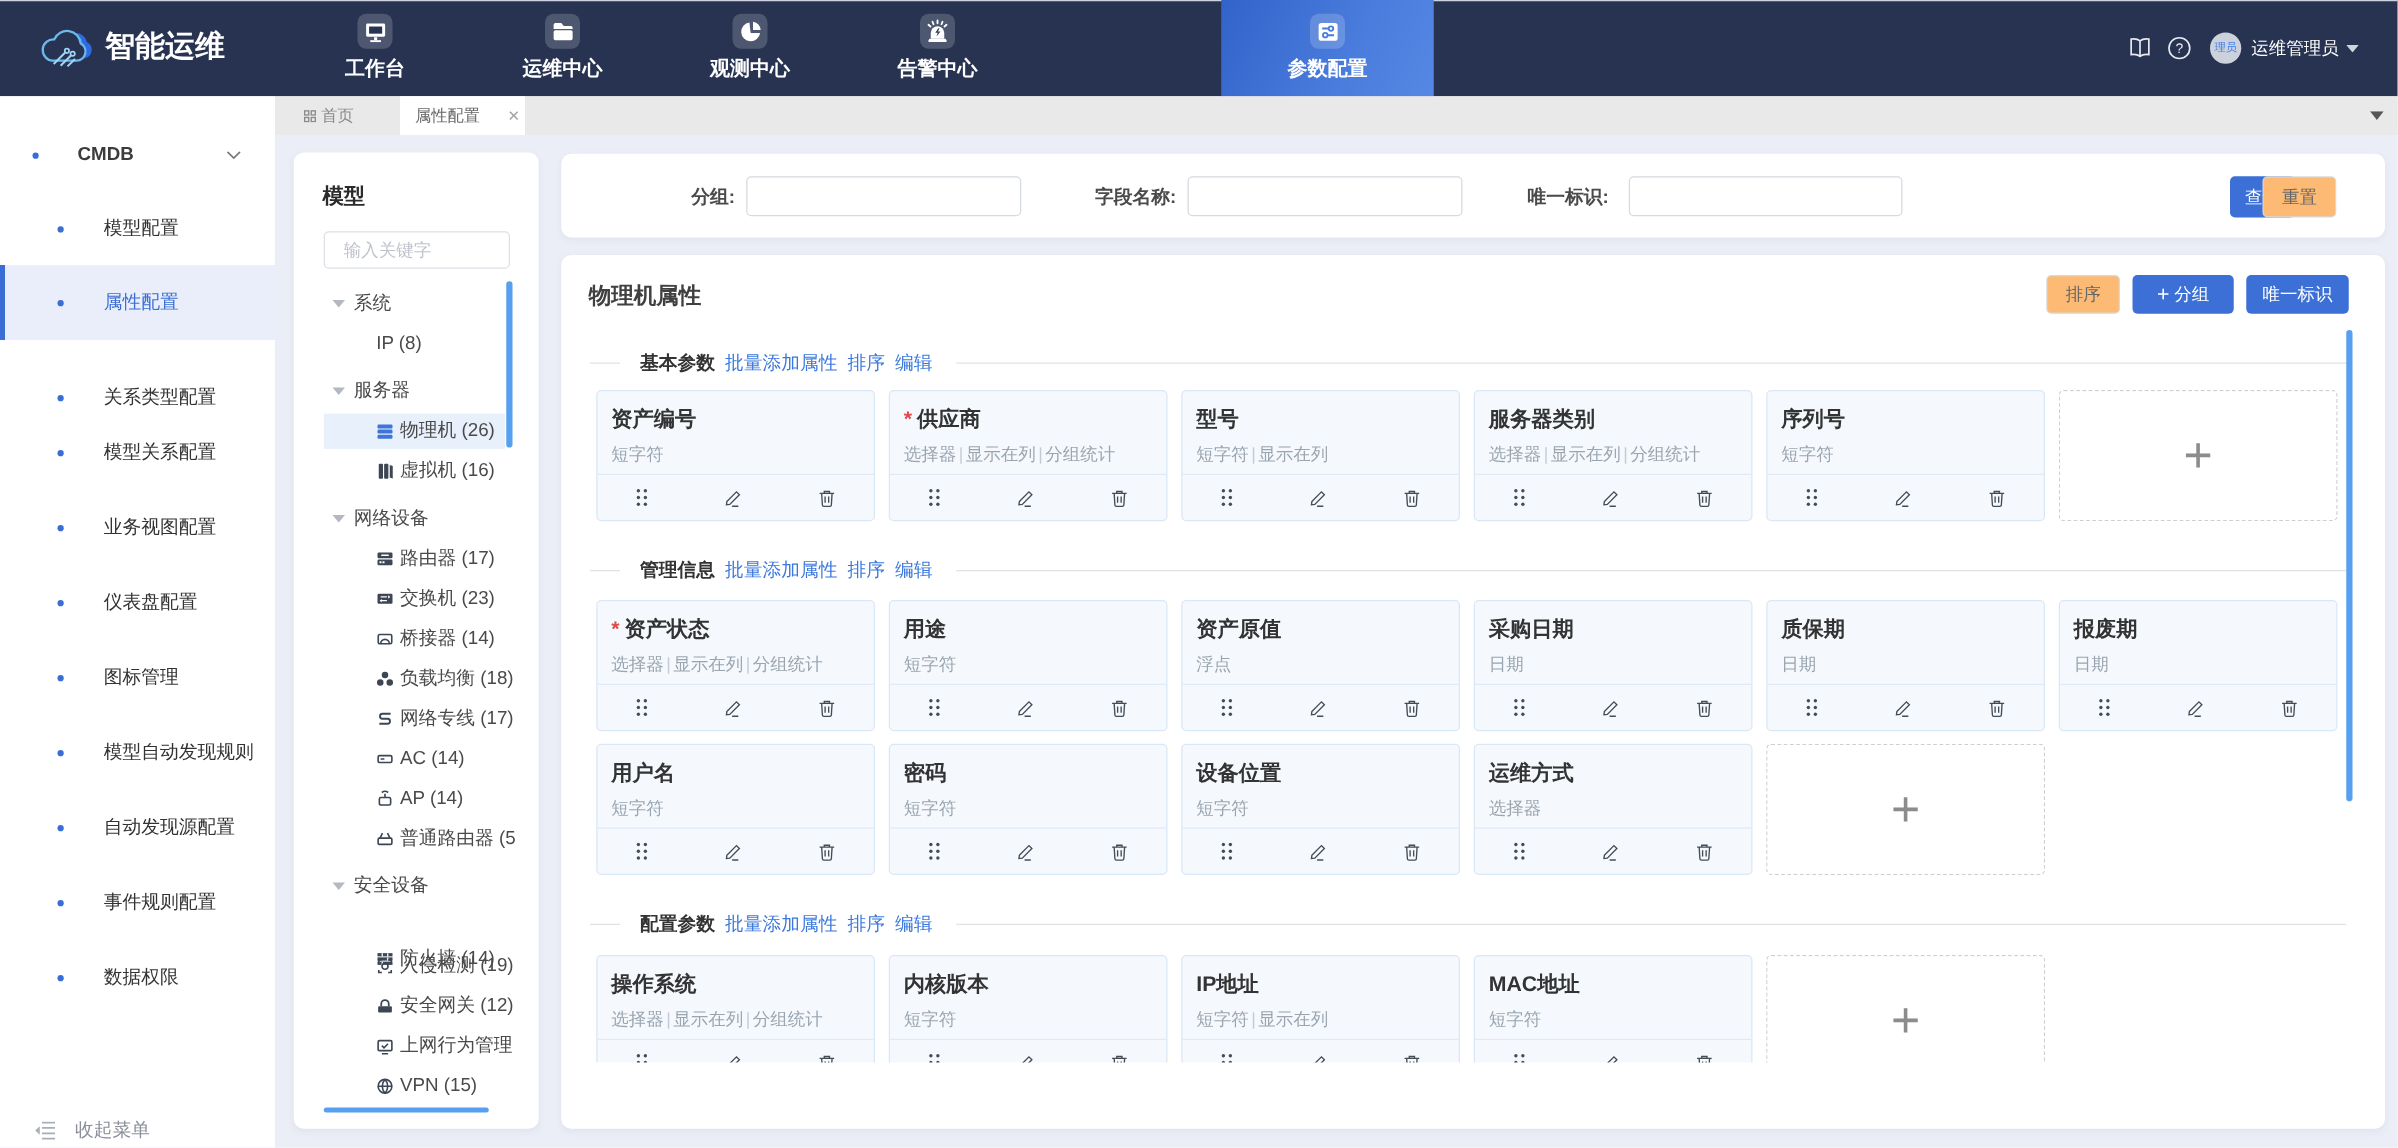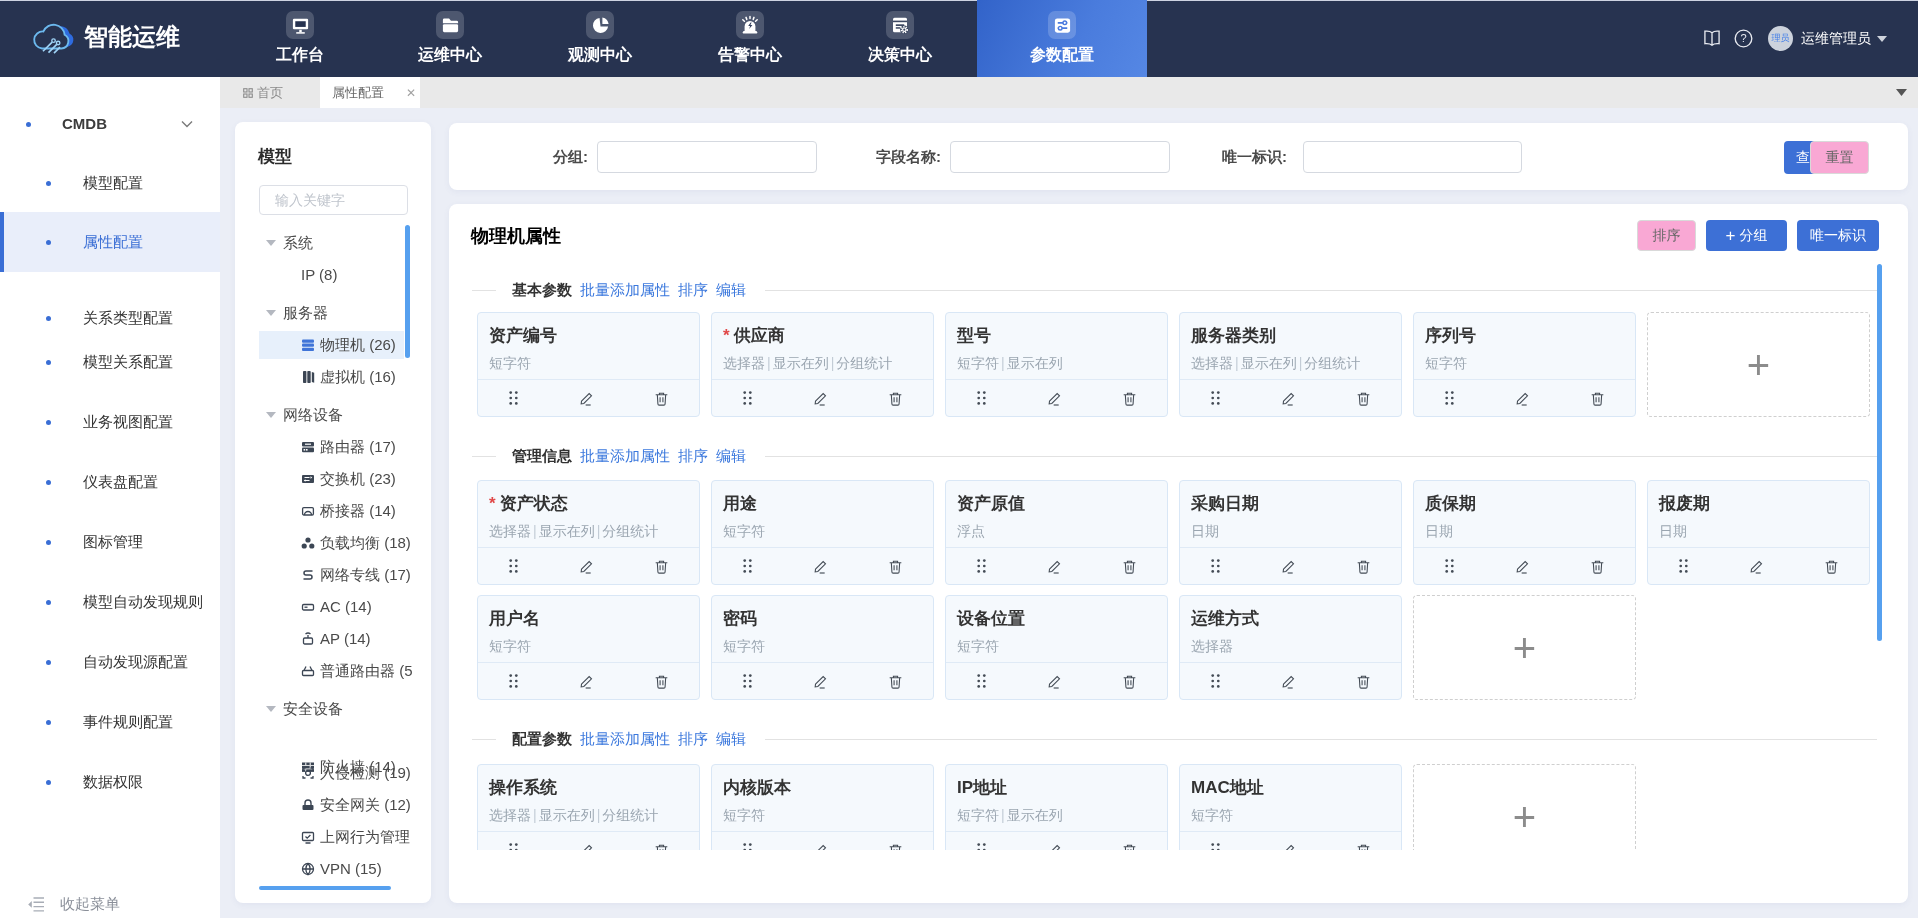--- a/index.html
+++ b/index.html
@@ -27,21 +27,21 @@
 .sitem.active .dot { left:42px; }
 
 #mpanel { position:absolute; left:235px; top:122px; width:196px; height:781px; background:#fff; border-radius:8px; overflow:hidden; box-shadow:0 2px 6px rgba(80,100,150,0.07); }
 
 #fcard { position:absolute; left:449px; top:123px; width:1459px; height:67px; background:#fff; border-radius:8px; box-shadow:0 2px 6px rgba(80,100,150,0.07); }
 .flabel { position:absolute; top:148px; font-size:15px; font-weight:bold; color:#4a4a4a; }
 .finput { position:absolute; top:141px; height:32px; background:#fff; border:1px solid #d5d9e0; border-radius:4px; }
 
 #mcard { position:absolute; left:449px; top:204px; width:1459px; height:699px; background:#fff; border-radius:8px; box-shadow:0 2px 6px rgba(80,100,150,0.07); }
 .btn { display:inline-block; text-align:center; font-size:14px; border-radius:4px; }
-.btn.plain { background:#f9a8d4; border:1px solid #d9d9d9; color:#666; }
+.btn.plain { background:#fdba74; border:1px solid #d9d9d9; color:#666; }
 .btn.blue { background:#3d70d6; color:#fff; }
 
 .pcard { position:absolute; width:223px; height:105px; background:#f5f9fd; border:1px solid #d9e7f6; border-radius:4px; }
 .pcard .t { position:absolute; left:11px; top:11px; font-size:17px; font-weight:bold; color:#333; white-space:nowrap; }
 .pcard .t .req { color:#e04848; margin-right:4px; font-weight:bold; }
 .pcard .sub { position:absolute; left:11px; top:42px; font-size:14px; color:#9aa5b0; white-space:nowrap; }
 .pcard .sub .sep { color:#c3ccd6; padding:0 2px; }
 .pcard .ft { position:absolute; left:0; right:0; bottom:0; height:37px; border-top:1px solid #dfeaf6; display:flex; align-items:center; justify-content:space-around; }
 .pdash { position:absolute; width:223px; height:105px; border:1px dashed #cfcfcf; border-radius:4px; }
 .pdash .plus { position:absolute; left:50%; top:50%; transform:translate(-50%,-50%); color:#8c8c8c; font-size:40px; font-weight:400; }
@@ -109,35 +109,20 @@
     <div class="ibox">
         <svg width="20" height="20" viewBox="0 0 20 20">
           <path d="M4.6 16 v-4.6 a5.4 5.4 0 0 1 10.8 0 V16 Z" fill="#fff"></path>
           <path d="M3.6 16 h12.8 l0.9 1.3 a0.8 0.8 0 0 1 -0.7 1.2 H3.4 a0.8 0.8 0 0 1 -0.7 -1.2 Z" fill="#fff"></path>
           <path d="M10 1.4 v2.2 M6 2.4 l0.8 2 M14 2.4 l-0.8 2 M2.8 4.8 l1.6 1.4 M17.2 4.8 l-1.6 1.4" stroke="#fff" stroke-width="1.5" stroke-linecap="round"></path>
           <path d="M10.6 7.5 l-2.4 3.6 h1.9 l-0.9 3 l3.2 -4 h-2 l1.2 -2.6 Z" fill="#34405e"></path>
         </svg>
       </div>
     <div class="txt">告警中心</div>
   </div>
-  <div class="navitem" style="left:825px">
-    <div class="ibox">
-        <svg width="20" height="20" viewBox="0 0 20 20">
-          <rect x="3" y="2.8" width="14" height="14.4" rx="1.5" fill="#fff"></rect>
-          <rect x="3" y="5.6" width="14" height="1.6" fill="#3c4862"></rect>
-          <rect x="5.8" y="9.3" width="8.4" height="1.7" fill="#3c4862"></rect>
-          <rect x="5.8" y="12.2" width="4.2" height="1.5" fill="#3c4862"></rect>
-          <circle cx="14.3" cy="14.7" r="4.3" fill="#3c4862"></circle>
-          <circle cx="14.3" cy="14.7" r="2.3" fill="#fff"></circle>
-          <circle cx="14.3" cy="14.7" r="2.9" fill="none" stroke="#fff" stroke-width="1.6" stroke-dasharray="1.3 1.15"></circle>
-          <circle cx="14.3" cy="14.7" r="1.1" fill="#3c4862"></circle>
-        </svg>
-      </div>
-    <div class="txt">决策中心</div>
-  </div>
   <div class="navitem active" style="left:977px;width:170px">
     <div class="ibox" style="background:rgba(255,255,255,0.18)">
         <svg width="19" height="19" viewBox="0 0 20 20">
           <rect x="2" y="2.5" width="16" height="15" rx="2.4" fill="#fff"></rect>
           <path d="M5 7.2 h10 M5 12.8 h10" stroke="#4a7ade" stroke-width="1.7"></path>
           <circle cx="12.4" cy="7.2" r="1.9" fill="#fff" stroke="#4a7ade" stroke-width="1.5"></circle>
           <circle cx="7.6" cy="12.8" r="1.9" fill="#fff" stroke="#4a7ade" stroke-width="1.5"></circle>
         </svg>
       </div>
     <div class="txt">参数配置</div>
@@ -348,21 +333,21 @@
 <div class="flabel" style="left:553px">分组:</div>
 <div class="finput" style="left:597px;width:220px"></div>
 <div class="flabel" style="left:876px">字段名称:</div>
 <div class="finput" style="left:950px;width:220px"></div>
 <div class="flabel" style="left:1222px">唯一标识:</div>
 <div class="finput" style="left:1303px;width:219px"></div>
 <div class="btn blue" style="position:absolute;left:1784px;top:141px;width:52px;height:33px;line-height:33px">查询</div>
 <div class="btn plain" style="position:absolute;left:1810px;top:141px;width:59px;height:33px;line-height:31px">重置</div>
 
 <div id="mcard">
-  <div style="position:absolute;left:22px;top:20px;font-size:18px;font-weight:bold;color:#000000">物理机属性</div>
+  <div style="position:absolute;left:22px;top:20px;font-size:18px;font-weight:bold;color:#404040">物理机属性</div>
   <div class="btn plain" style="position:absolute;left:1188px;top:16px;width:59px;height:31px;line-height:29px">排序</div>
   <div class="btn blue" style="position:absolute;left:1257px;top:16px;width:81px;height:31px;line-height:31px"><span style="font-size:17px;font-weight:300;vertical-align:-1px">+</span> 分组</div>
   <div class="btn blue" style="position:absolute;left:1348px;top:16px;width:82px;height:31px;line-height:31px">唯一标识</div>
   <div id="mbody" style="position:absolute;left:0;top:60px;width:1459px;height:586px;overflow:hidden">
     <svg width="0" height="0" style="position:absolute">
         <defs>
       <g id="i-drag" fill="#444c56">
             <circle cx="3.2" cy="2.6" r="1.6"></circle>
             <circle cx="9.8" cy="2.6" r="1.6"></circle>
             <circle cx="3.2" cy="9" r="1.6"></circle>

